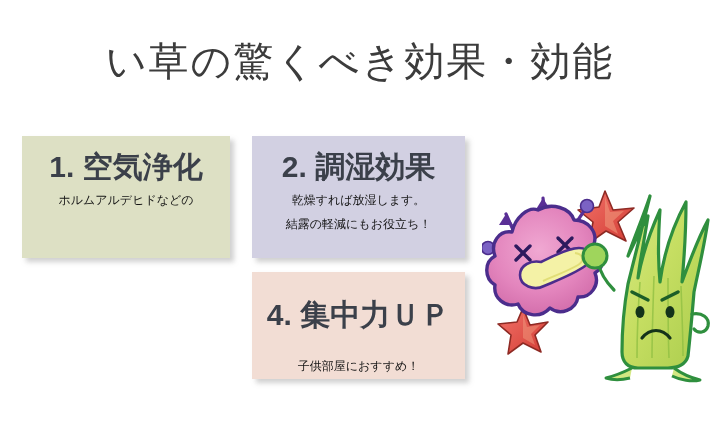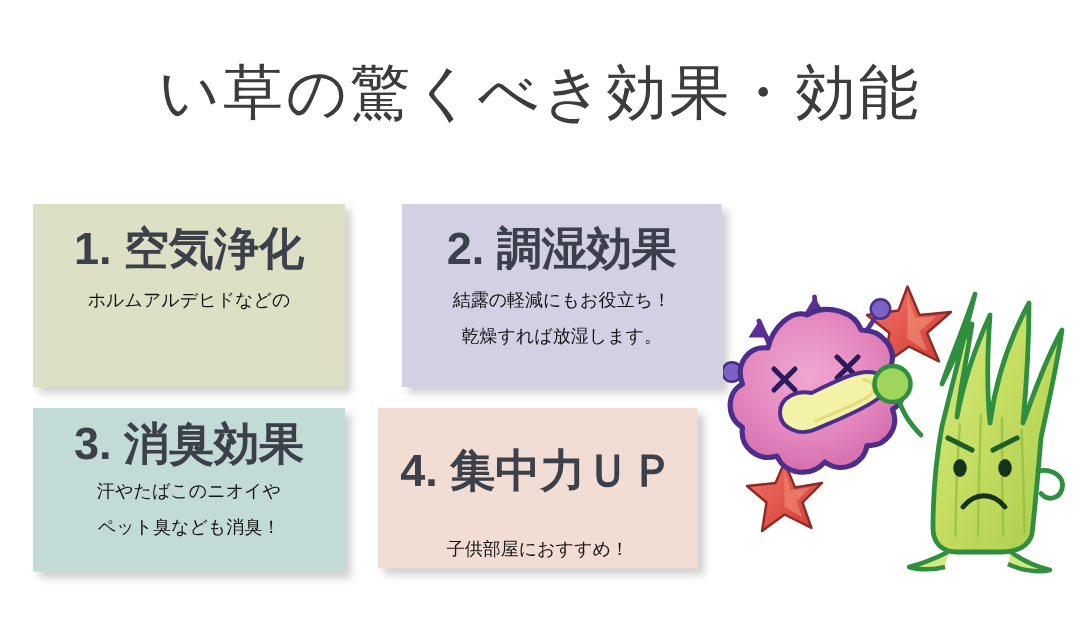--- a/index.html
+++ b/index.html
@@ -63,21 +63,21 @@
     white-space: nowrap;
   }
   .card-body .line { display: block; }
 
   
   #card-1 { left: 22px;  top: 136px; width: 208px; height: 122px; background: #dde0c4; }
   #card-1 .card-heading { margin-top: 16px; }
   #card-1 .card-body    { margin-top: 6px; }
 
   
-  #card-2 { left: 268px; top: 136px; width: 213px; height: 122px; background: #d2d0e2; }
+  #card-2 { left: 252px; top: 136px; width: 213px; height: 122px; background: #d2d0e2; }
   #card-2 .card-heading { margin-top: 16px; }
   #card-2 .card-body    { margin-top: 6px; }
 
   
   #card-3 { left: 22px;  top: 272px; width: 208px; height: 109px; background: #c3dbd7; }
   #card-3 .card-heading { margin-top: 10px; }
   #card-3 .card-body    { margin-top: 3px; }
 
   
   #card-4 { left: 252px; top: 272px; width: 213px; height: 107px; background: #f2ddd4; }
@@ -104,32 +104,25 @@
   <div class="card" id="card-1" style="background: rgb(221, 224, 196);">
     <div class="card-heading">1.  空気浄化</div>
     <div class="card-body">
       <span class="line">ホルムアルデヒドなどの</span>
     </div>
   </div>
 
   <div class="card" id="card-2" style="background: rgb(210, 208, 226);">
     <div class="card-heading">2.  調湿効果</div>
     <div class="card-body">
+      <span class="line">乾燥すれば放湿します。</span>
       <span class="line">結露の軽減にもお役立ち！</span>
-      <span class="line">乾燥すれば放湿します。</span>
     </div>
   </div>
 
-  <div class="card" id="card-3" style="background: rgb(195, 219, 215);">
-    <div class="card-heading">3.  消臭効果</div>
-    <div class="card-body">
-      <span class="line">汗やたばこのニオイや</span>
-      <span class="line">ペット臭なども消臭！</span>
-    </div>
-  </div>
 
   <div class="card" id="card-4" style="background: rgb(242, 221, 212);">
     <div class="card-heading">4. 集中力ＵＰ</div>
     <div class="card-body">
       <span class="line">子供部屋におすすめ！</span>
     </div>
   </div>
 
   <div id="illustration">
     <svg width="232" height="200" viewBox="0 0 232 200" xmlns="http://www.w3.org/2000/svg">

